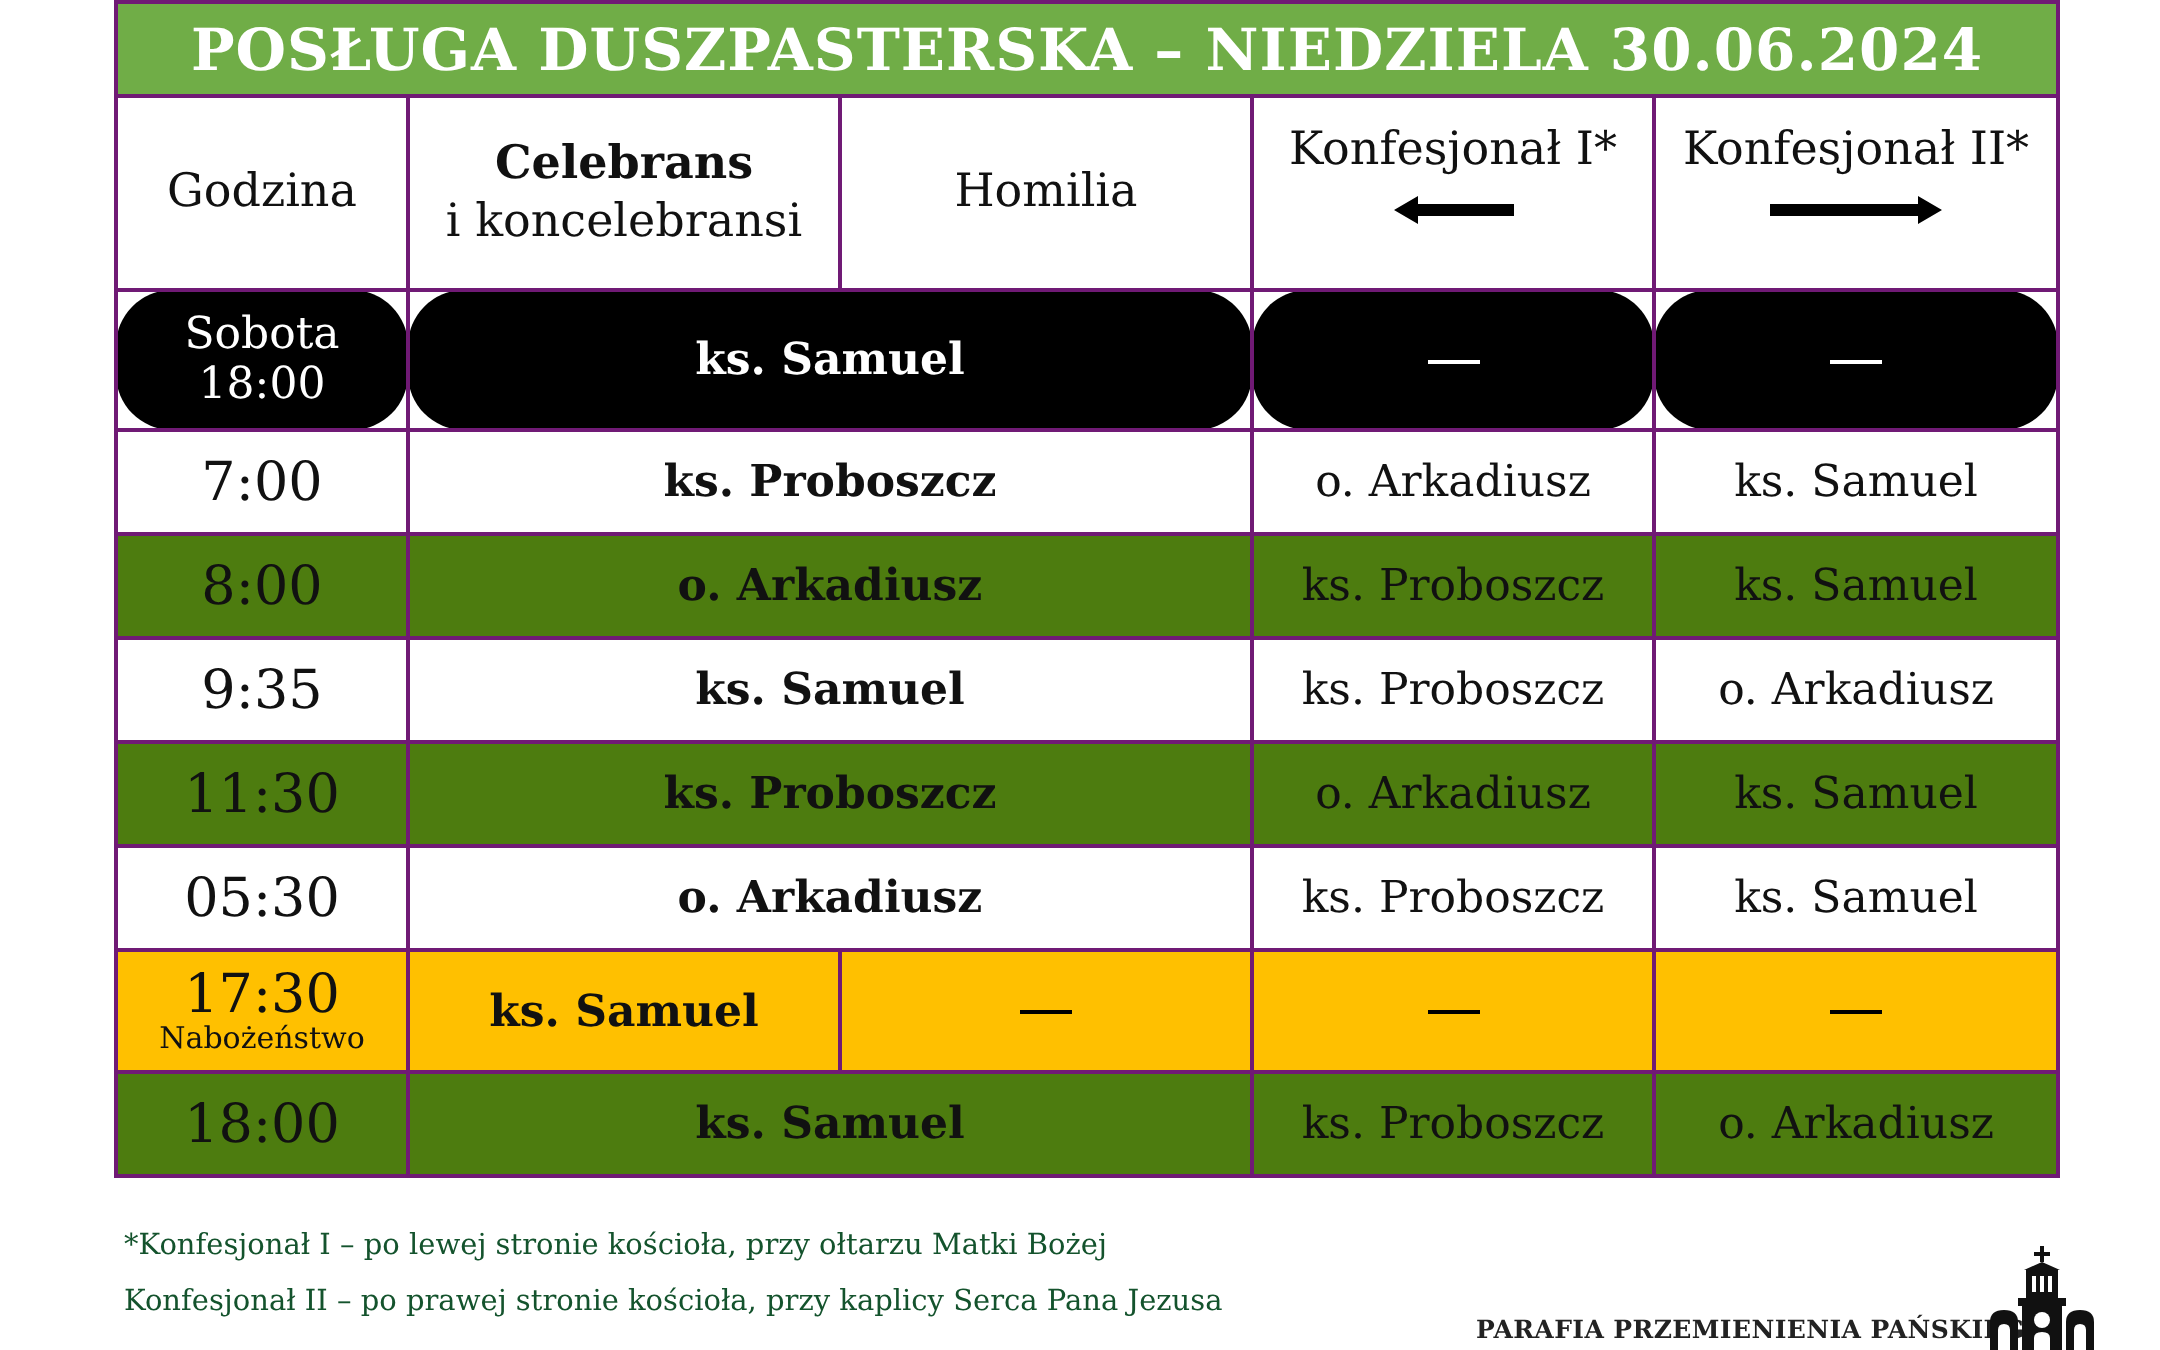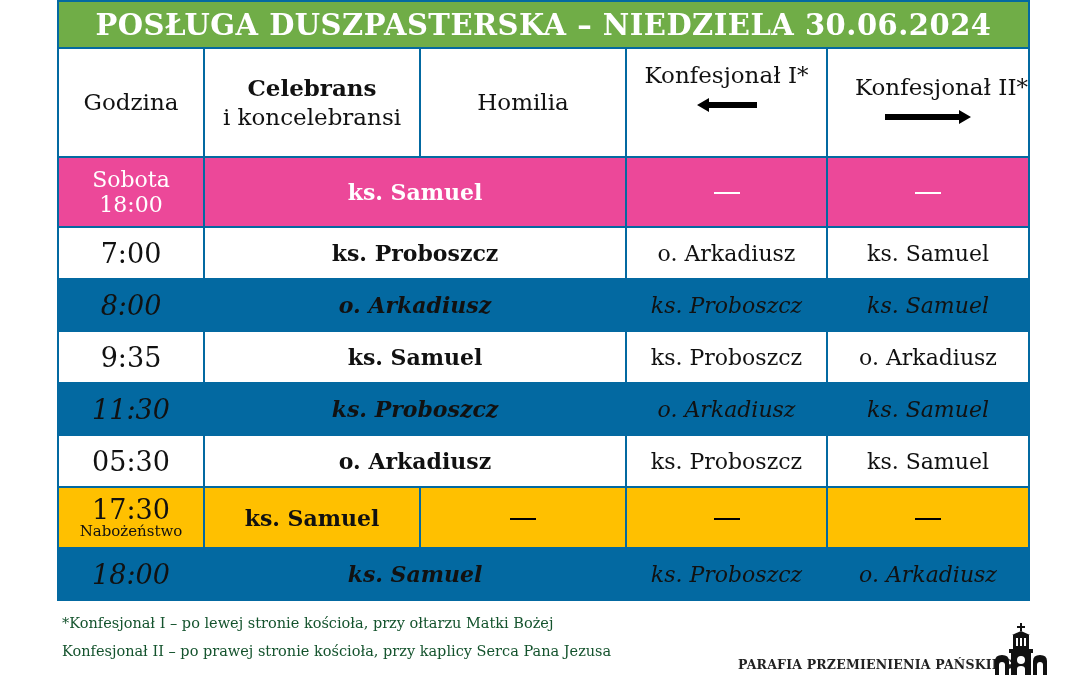--- a/index.html
+++ b/index.html
@@ -1,32 +1,32 @@
 <!DOCTYPE html>
 <html><head>
 <meta charset="utf-8">
 <style>
   html, body { margin: 0; padding: 0; background: #ffffff; }
   body { width: 1080px; height: 675px; position: relative; overflow: hidden;
          font-family: "DejaVu Serif", "Liberation Serif", serif; color: #111; }
   .tbl { position: absolute; left: 57px; top: 0; width: 971px; border-collapse: collapse; table-layout: fixed; }
-  .tbl td { border: 2px solid #0369a1; text-align: center; vertical-align: middle; padding: 0; overflow: hidden; }
+  .tbl td { border: 2px solid #701a75; text-align: center; vertical-align: middle; padding: 0; overflow: hidden; }
   .title { background: #70ad47; color: #fff; font-weight: bold; font-size: 29px; height: 45px; letter-spacing: 0.5px; white-space: nowrap; }
   .hdr td { height: 83px; font-size: 23px; background: #fff; line-height: 1.25; }
   .hdr .bold { font-weight: bold; margin-top: 17px; }
   .arrow { display: block; margin: 8px auto 0; }
-  .sob td { background: #ec4899; color: #fff; height: 68px; }
+  .sob td { background: #000000; color: #fff; height: 68px; border-radius: 28px; }
   .sob .time { font-size: 22px; line-height: 1.15; }
   .sob .name { font-weight: bold; font-size: 22px; }
   .dash { display: inline-block; width: 26px; height: 2px; vertical-align: middle; }
   .row td { height: 50px; font-size: 22px; }
   .row .time { font-size: 27px; }
   .row .cel { font-weight: bold; font-size: 22px; }
   .white td { background: #ffffff; }
-  .gray td { background: #0369a1; font-style: italic; }
+  .gray td { background: #4d7c0f; }
   .gold td { background: #ffc000; height: 59px; }
   .gold .time { font-size: 27px; line-height: 1.0; }
   .gold .sub { display: block; font-size: 15px; line-height: 1.1; }
   .notes { position: absolute; left: 62px; top: 609px; font-size: 14.5px; line-height: 28px; color: #14532d; }
   .logo { position: absolute; left: 738px; top: 620px; width: 312px; height: 55px; }
   .logo-text { position: absolute; left: 0; top: 37px; font-size: 12.5px; font-weight: bold; letter-spacing: 0.2px; color: #222; white-space: nowrap; }
   .logo-icon { position: absolute; left: 255px; top: 3px; }
 </style>
 </head>
 <body>
@@ -49,21 +49,21 @@
       <span class="bold">Celebrans</span><br>
       <span>i koncelebransi</span>
     </td>
     <td>Homilia</td>
     <td style="vertical-align:top;padding-top:12px;margin-top:21px;">
       <span>Konfesjonał I*</span>
       <svg class="arrow" width="60" height="14" viewBox="0 0 60 14">
         <polygon points="0,7 12,0 12,4 60,4 60,10 12,10 12,14" fill="#000"></polygon>
       </svg>
     </td>
-    <td style="vertical-align:top;padding-top:24px;text-align:right;">
+    <td style="vertical-align:top;padding-top:12px;">
       <span>Konfesjonał II*</span>
       <svg class="arrow" width="86" height="14" viewBox="0 0 86 14">
         <polygon points="86,7 74,0 74,4 0,4 0,10 74,10 74,14" fill="#000"></polygon>
       </svg>
     </td>
   </tr>
   <tr class="sob">
     <td class="time">
       <span>Sobota</span><br>
       <span>18:00</span>

